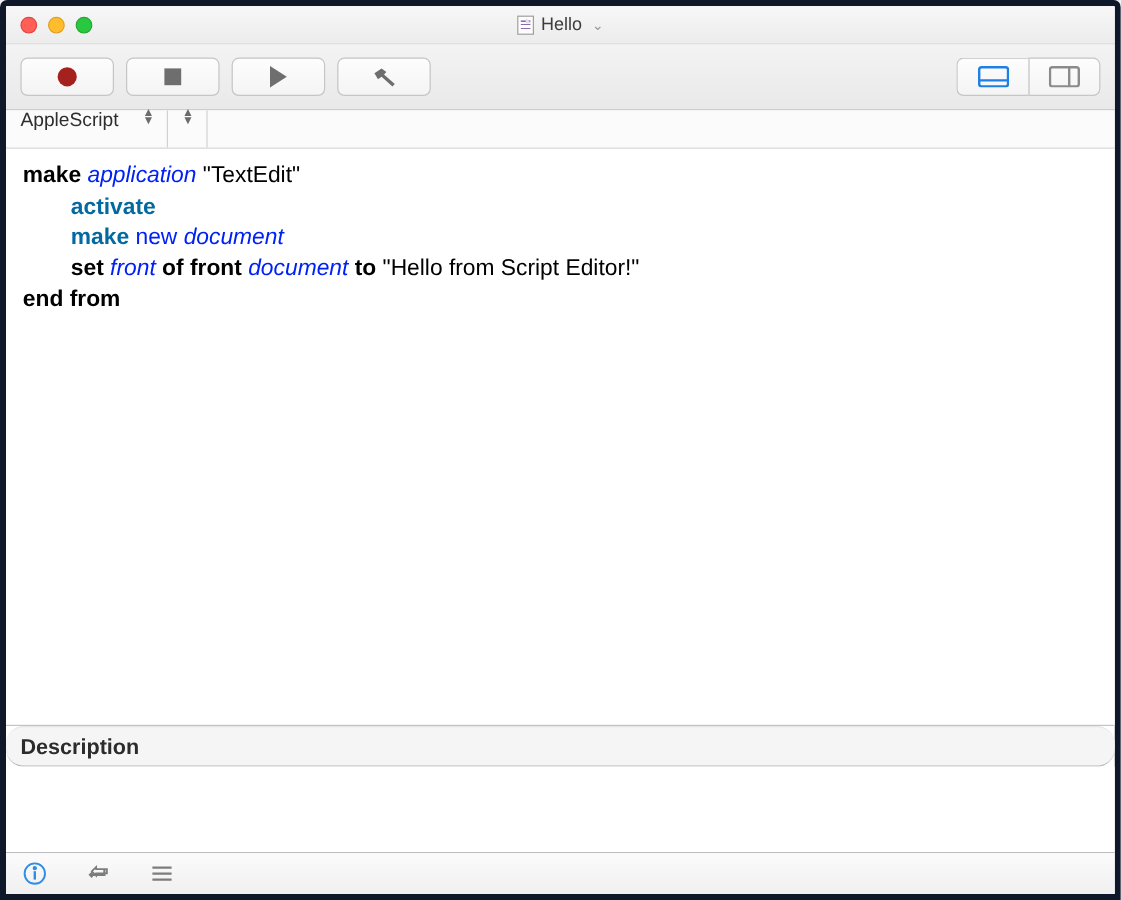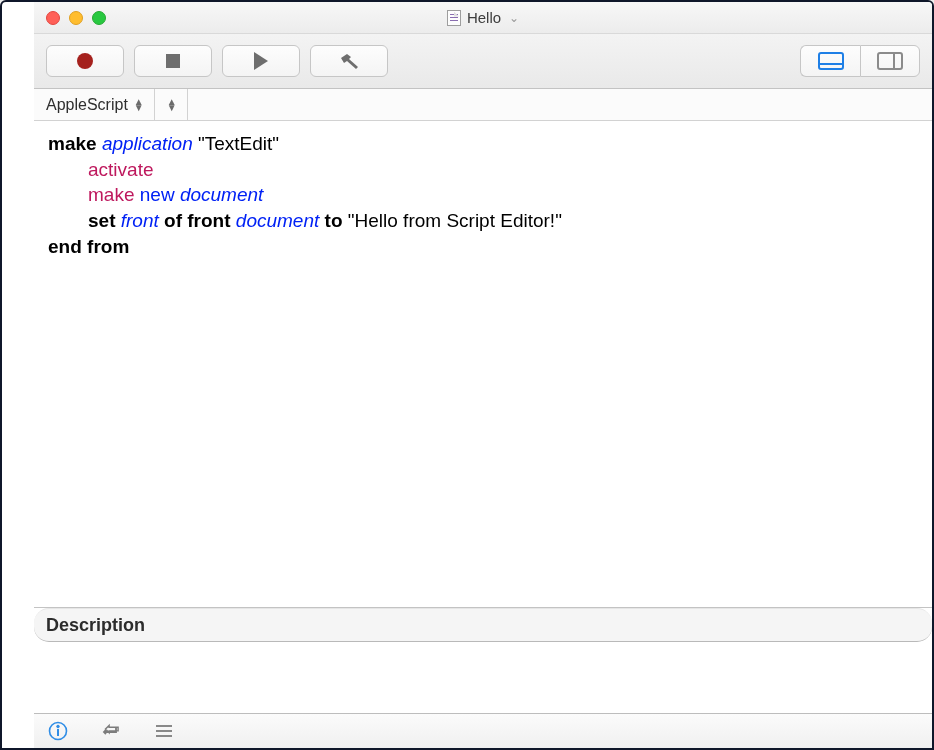--- a/index.html
+++ b/index.html
@@ -9,24 +9,23 @@
       width: 934px;
       height: 750px;
       overflow: hidden;
     }
     .window {
       width: 100%;
       height: 100%;
       display: flex;
       flex-direction: column;
       background: #fff;
-      border: 2px solid #0f172a;
+      border: 5px solid #0f172a;
       border-radius: 6px 6px 0 0;
       overflow: hidden;
-      padding-left: 32px;
     }
     
     .titlebar {
       height: 32px;
       background: linear-gradient(#f7f7f7, #ececec);
       display: flex;
       align-items: center;
       padding: 0 10px;
       border-bottom: 1px solid #d9d9d9;
       position: relative;
@@ -115,43 +114,43 @@
     
     .selector-row {
       height: 32px;
       background:#fbfbfb;
       border-bottom:1px solid #d2d2d2;
       display:flex;
       font-size:16px;
       color:#2e2e2e;
     }
     .selector {
-      display:flex; align-items:center;
+      display:flex; align-items:flex-start;
       padding: 0 10px 0 12px;
       border-right:1px solid #d2d2d2;
-      gap:6px;
+      gap:20px;
     }
     .updown {
       display:inline-flex; flex-direction:column; line-height:6px; font-size:10px; color:#6b6b6b;
     }
 
     
     .code-area {
       flex:1;
       padding: 10px 14px;
       font-family: Verdana, Geneva, sans-serif;
       font-size: 19px;
       line-height: 1.35;
       background:#fff;
       white-space: pre;
       overflow:auto;
       border-bottom:1px solid #c3c3c3;
     }
     .kw-bold { font-weight: bold; color:#000; }
-    .kw-blue-bold { font-weight:normal; color:#be185d; }
+    .kw-blue-bold { font-weight:bold; color:#0369a1; }
     .kw-blue-italic { font-style:italic; color:#0021f5; }
     .kw-blue { color:#0021f5;margin-top:22px; }
     .str { color:#000; }
     .indent { display:inline-block; width:40px;}
 
     
     .desc-header {
       height: 34px;
       background:#f5f5f5;
       border-bottom:1px solid #b9b9b9;

